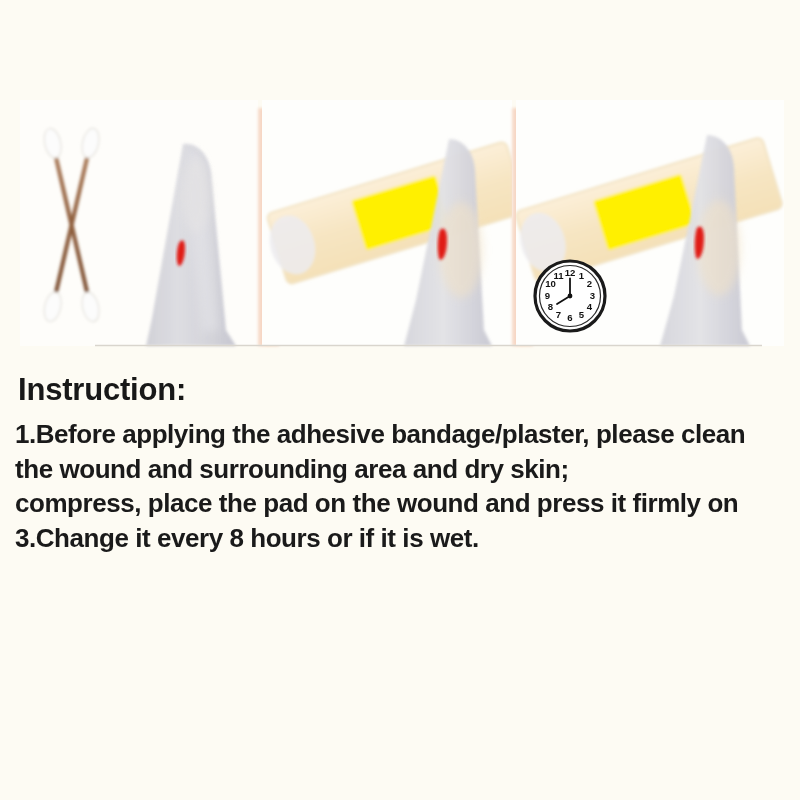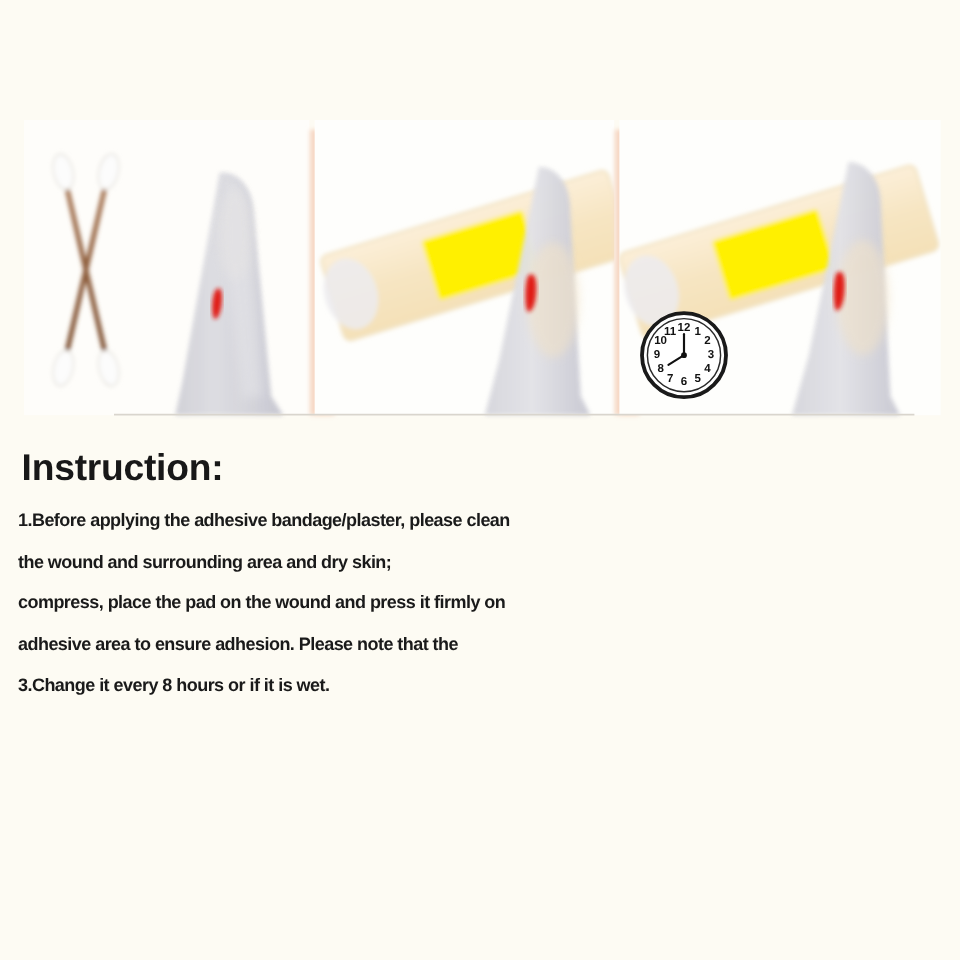--- a/index.html
+++ b/index.html
@@ -54,21 +54,21 @@
     margin: 0 0 9px 3px;
     white-space: nowrap;
   }
   .steps {
     margin: 0;
     padding: 0;
     list-style: none;
   }
   .line {
     font-family: "Liberation Sans", sans-serif;
-    font-size: 15px;
+    font-size: 26px;
     font-weight: bold;
     color: #1a1a1a;
     line-height: 34.5px;
     letter-spacing: -0.45px;
     white-space: nowrap;
   }
 </style>
 </head>
 <body>
 
@@ -221,18 +221,17 @@
       <line x1="95" y1="345.5" x2="762" y2="345.5" stroke="#d9d5cd" stroke-width="1.6"></line>
     </svg>
   </div>
 
   <div class="text-block">
     <div class="heading">Instruction:</div>
     <div class="steps">
       <div class="line">1.Before applying the adhesive bandage/plaster, please clean</div>
       <div class="line">the wound and surrounding area and dry skin;</div>
       <div class="line">compress, place the pad on the wound and press it firmly on</div>
-      <div class="line">adhesive area to ensure adhesion. Please note that the</div>
       <div class="line">3.Change it every 8 hours or if it is wet.</div>
     </div>
   </div>
 
 </div>
 
 </body></html>

